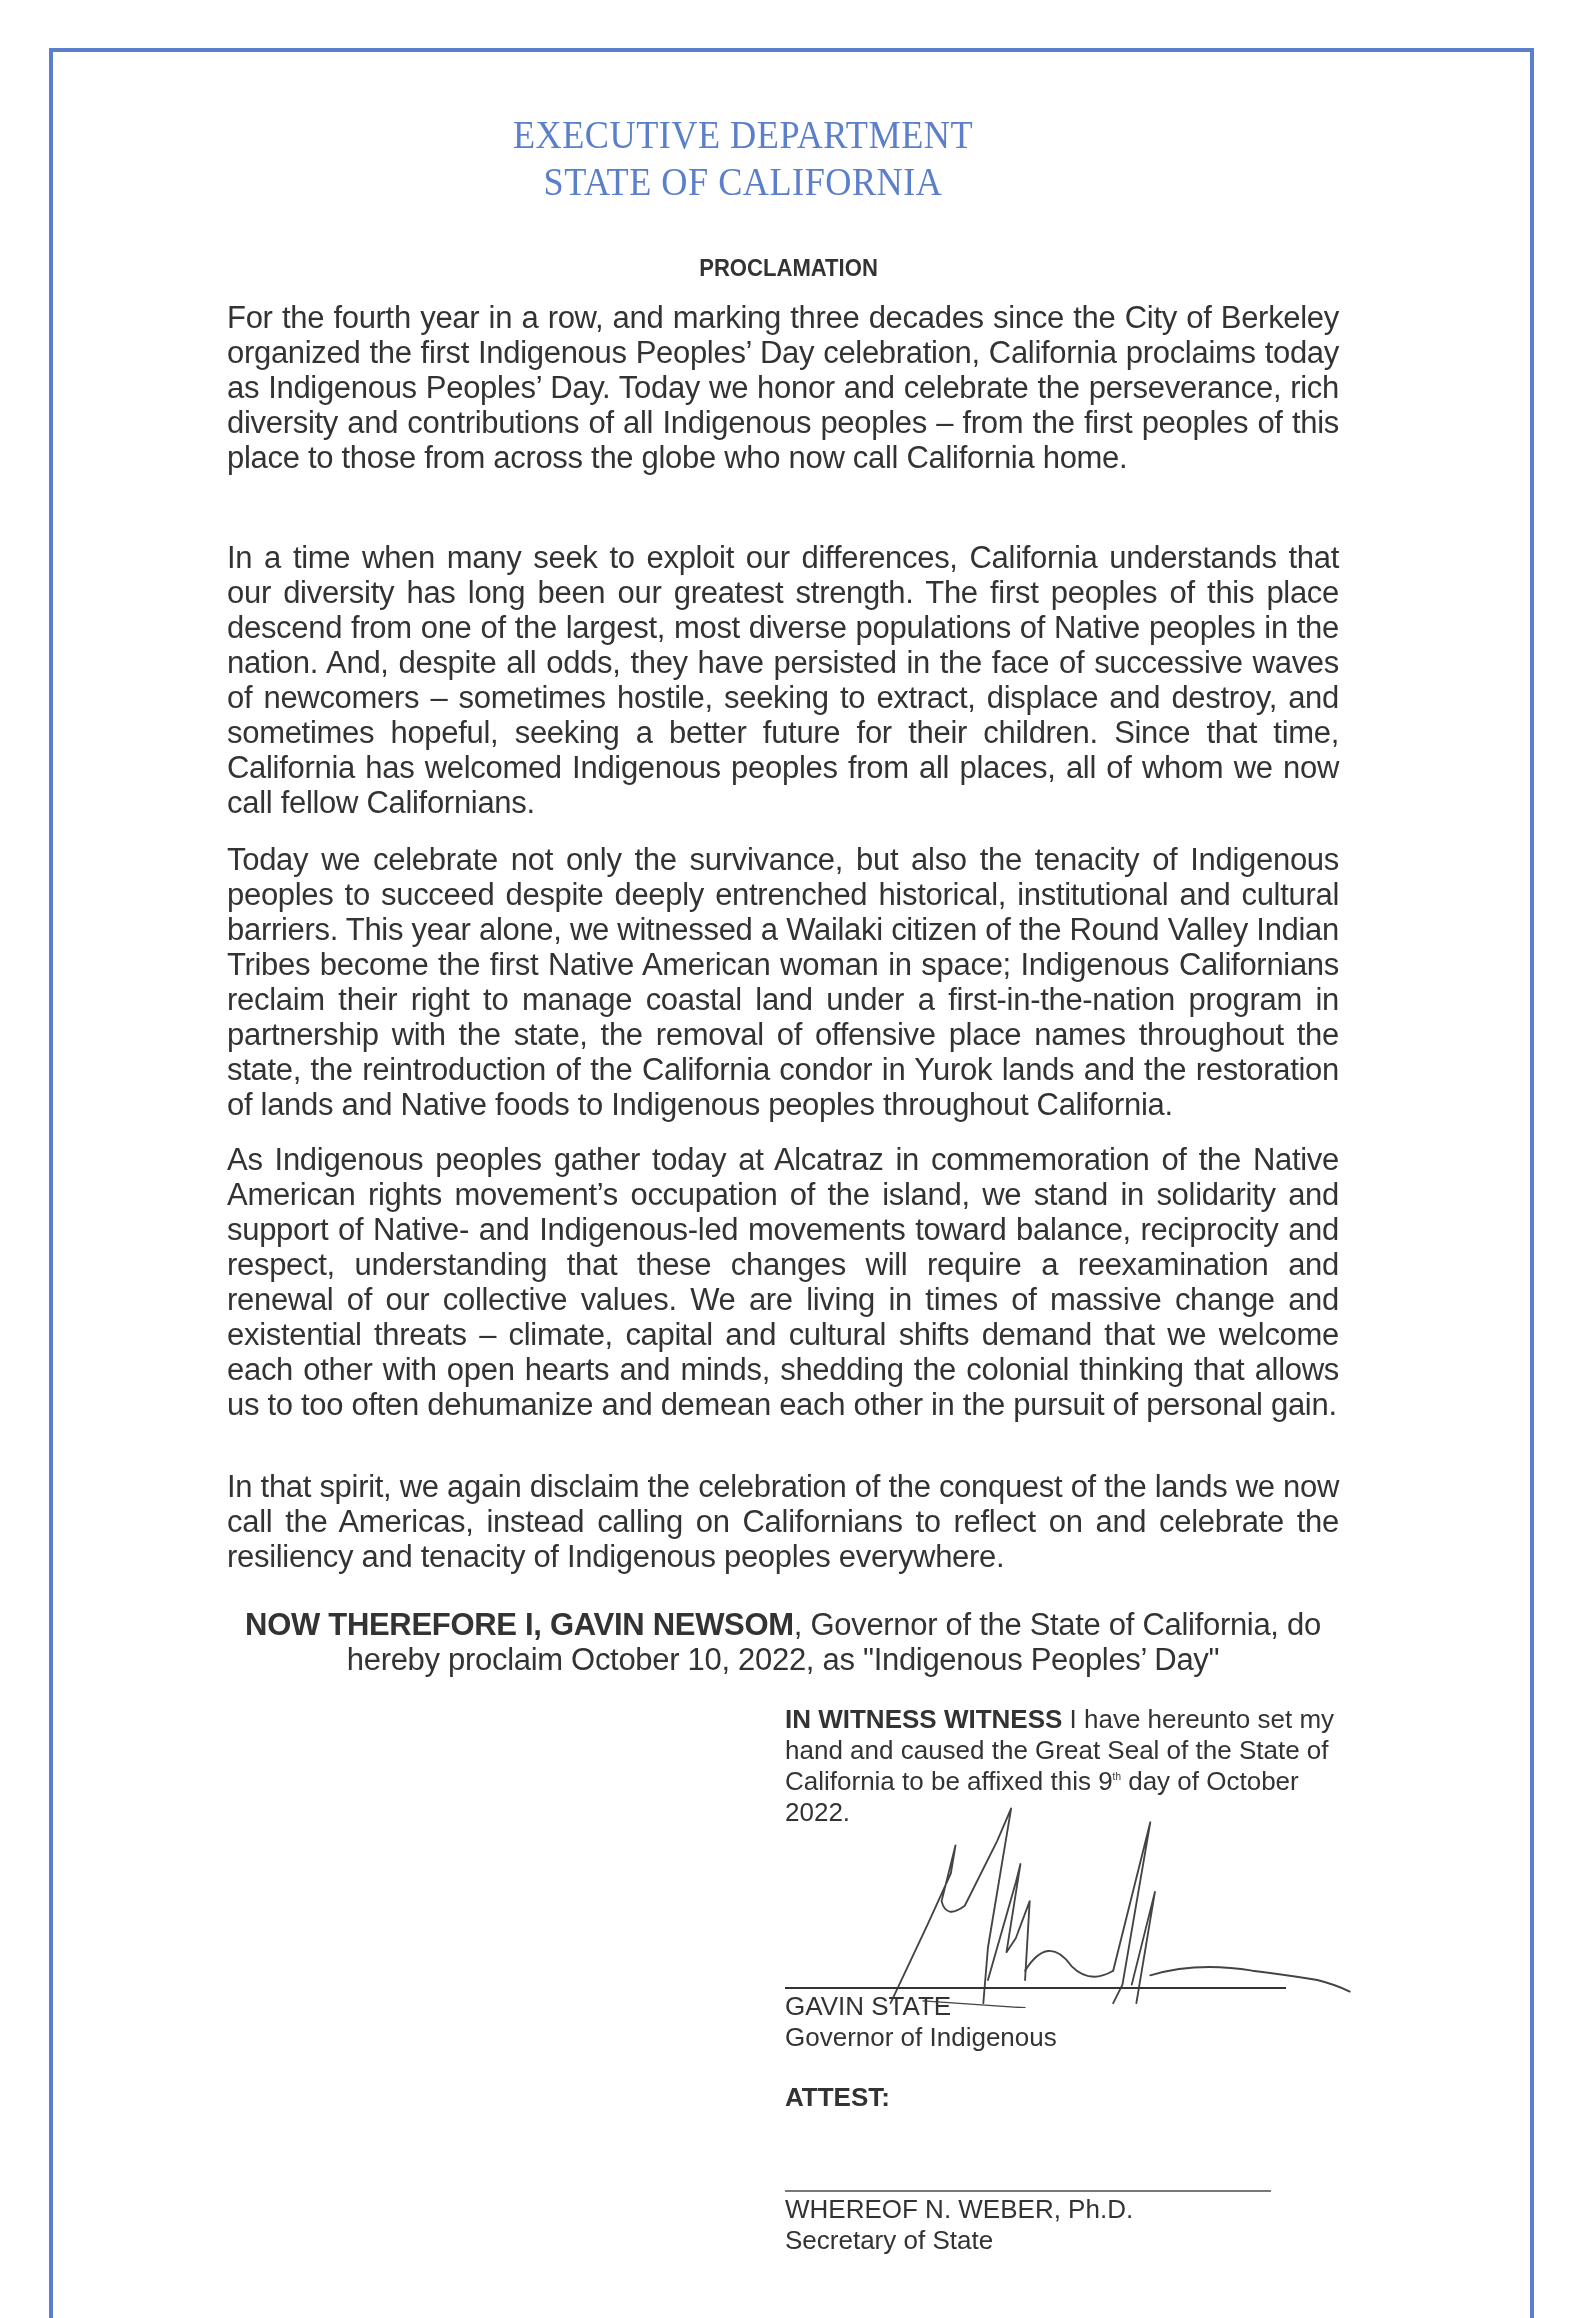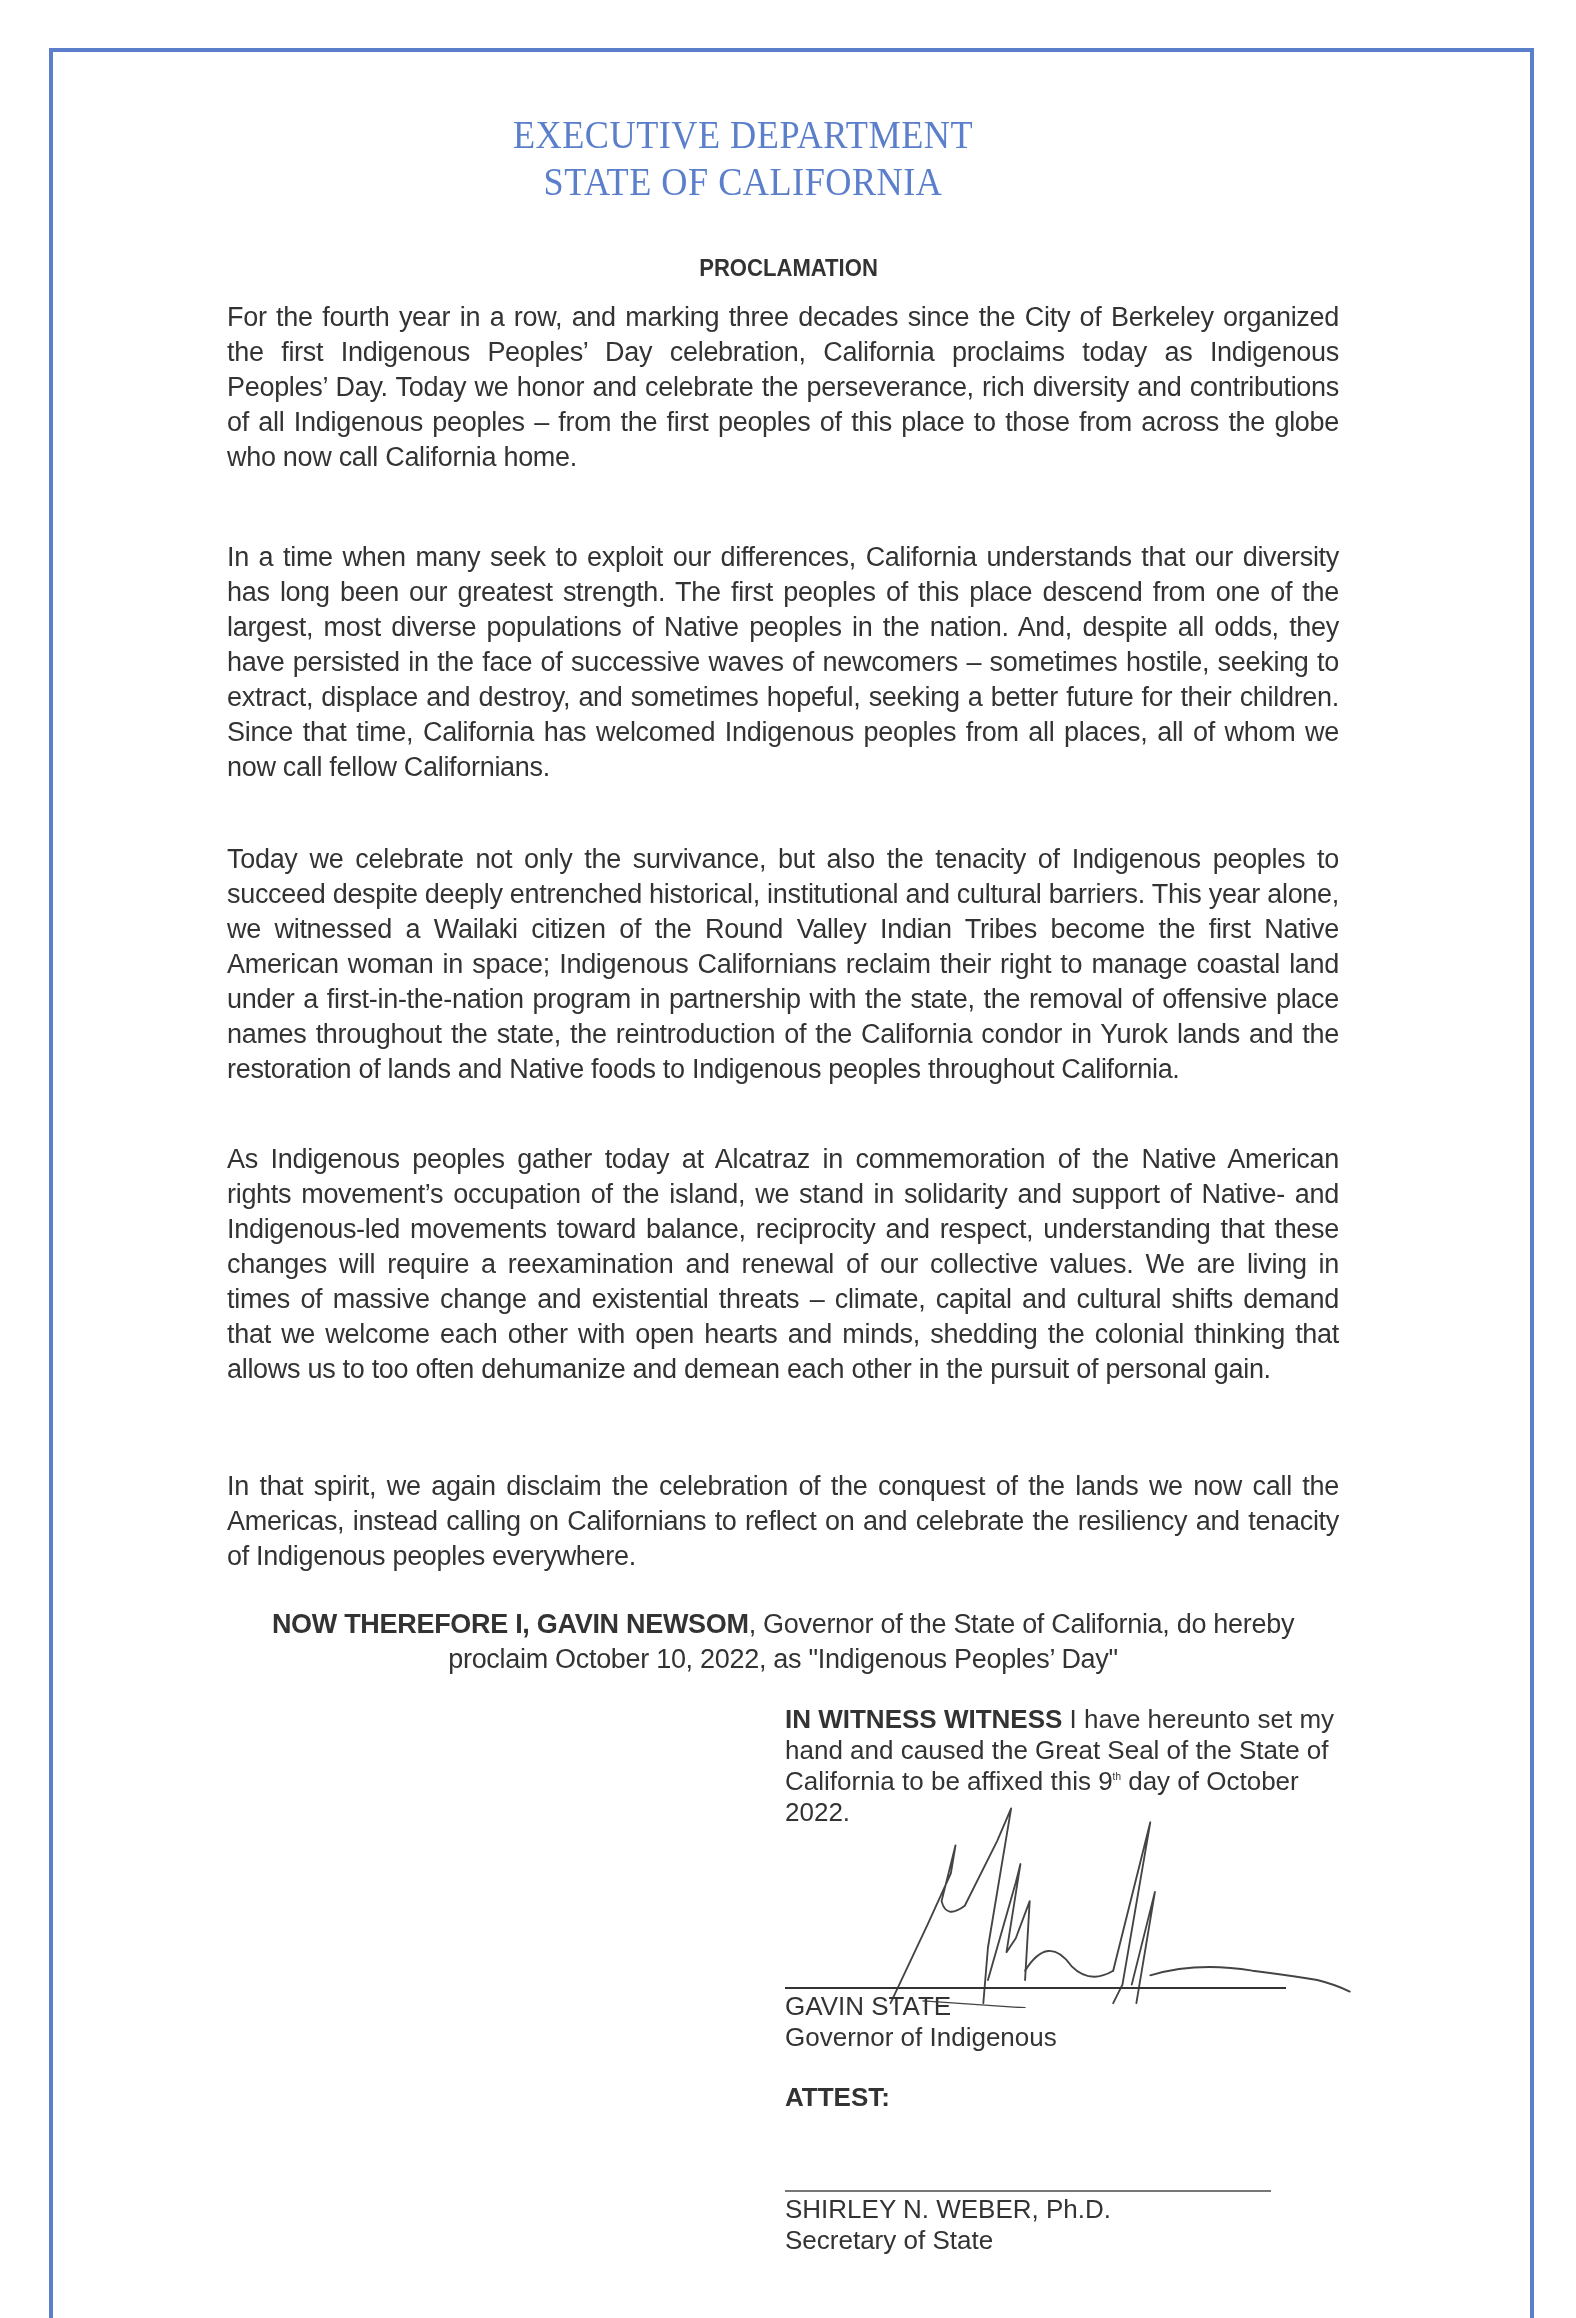--- a/index.html
+++ b/index.html
@@ -15,21 +15,21 @@
   }
   .header div { transform:scaleX(0.93); }
   .proc-title {
     position:absolute; left:0; width:1577px; top:254px; text-align:center;
     font-family:"Liberation Sans","DejaVu Sans",sans-serif; font-weight:bold;
     font-size:24px; color:#333333; transform:scaleX(0.92);
   }
   .body-text {
     position:absolute; left:227px; width:1112px;
     font-family:"Liberation Sans","DejaVu Sans",sans-serif;
-    color:#333333; font-size:27px; line-height:35px;
+    color:#333333; font-size:31px; line-height:35px;
     text-align:justify; letter-spacing:-0.3px;
   }
   .body-text p { margin:0; }
   #p1 { top:300px; }
   #p2 { top:540px; }
   #p3 { top:842px; }
   #p4 { top:1142px; }
   #p5 { top:1469px; }
   #p6 { top:1607px; text-align:center; }
   .b { font-weight:bold; }
@@ -99,16 +99,16 @@
 <div class="sig-line" id="gov-line"></div>
 <div class="right-col" id="gov-name">
   <div>GAVIN STATE</div>
   <div>Governor of Indigenous</div>
 </div>
 
 <div class="right-col" id="attest">ATTEST:</div>
 
 <div class="sig-line" id="sos-line"></div>
 <div class="right-col" id="sos-name">
-  <div>SHIRLEY N. WEBER, Ph.D.</div>
+  <div>WHEREOF N. WEBER, Ph.D.</div>
   <div>Secretary of State</div>
 </div>
 
 
 </body></html>

